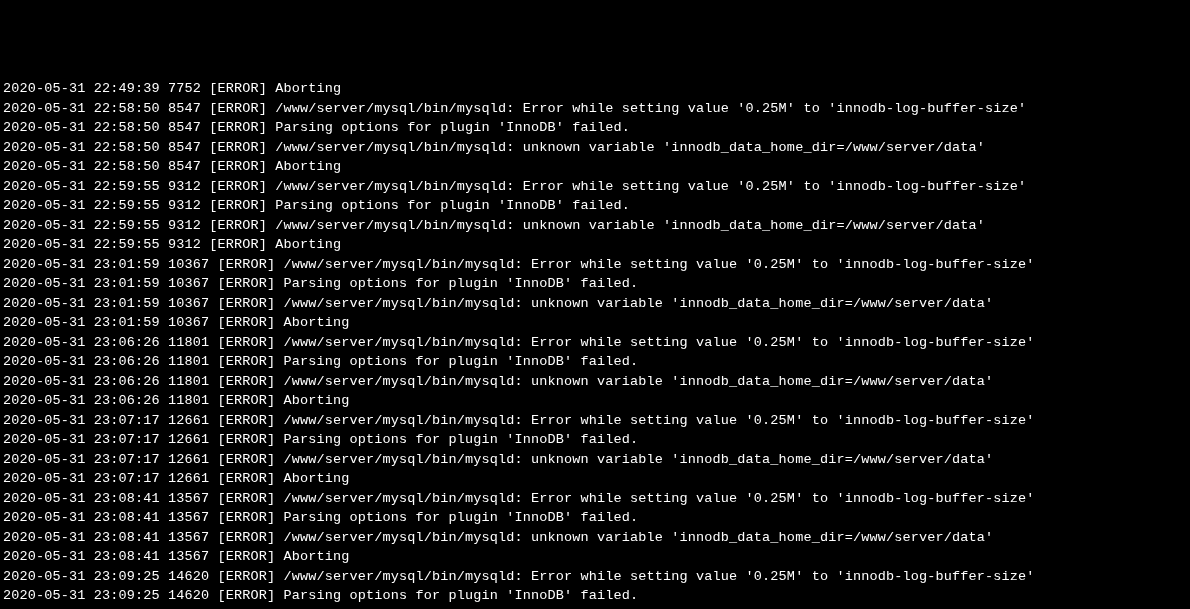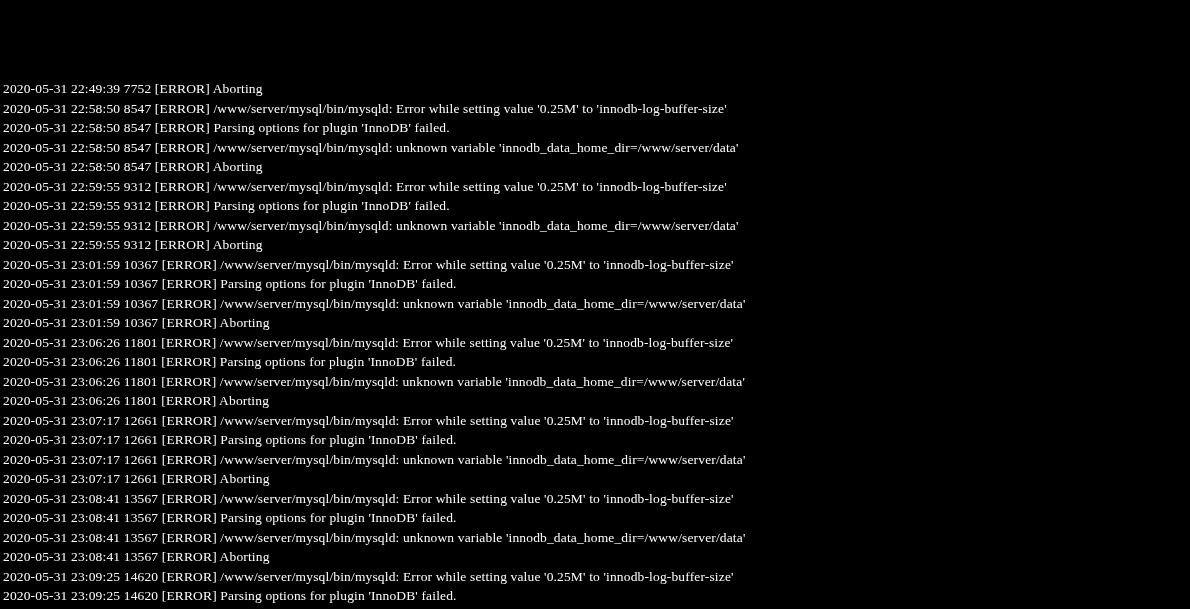--- a/index.html
+++ b/index.html
@@ -14,21 +14,20 @@
       font-size: 13.5px;
       line-height: 19.5px;
       padding: 1px 3px;
       white-space: pre;
       overflow-x: auto;
       width: 1190px;
       letter-spacing: 0.15px;
     }
     .log-line {
       display: block;
-      font-family: Liberation Serif, serif;
     }
   </style>
 </head>
 <body>
 
 
 
 <div id="log-container"><span class="log-line">2020-05-31 22:49:39 7752 [ERROR] Aborting</span><span class="log-line">2020-05-31 22:58:50 8547 [ERROR] /www/server/mysql/bin/mysqld: Error while setting value '0.25M' to 'innodb-log-buffer-size'</span><span class="log-line">2020-05-31 22:58:50 8547 [ERROR] Parsing options for plugin 'InnoDB' failed.</span><span class="log-line">2020-05-31 22:58:50 8547 [ERROR] /www/server/mysql/bin/mysqld: unknown variable 'innodb_data_home_dir=/www/server/data'</span><span class="log-line">2020-05-31 22:58:50 8547 [ERROR] Aborting</span><span class="log-line">2020-05-31 22:59:55 9312 [ERROR] /www/server/mysql/bin/mysqld: Error while setting value '0.25M' to 'innodb-log-buffer-size'</span><span class="log-line">2020-05-31 22:59:55 9312 [ERROR] Parsing options for plugin 'InnoDB' failed.</span><span class="log-line">2020-05-31 22:59:55 9312 [ERROR] /www/server/mysql/bin/mysqld: unknown variable 'innodb_data_home_dir=/www/server/data'</span><span class="log-line">2020-05-31 22:59:55 9312 [ERROR] Aborting</span><span class="log-line">2020-05-31 23:01:59 10367 [ERROR] /www/server/mysql/bin/mysqld: Error while setting value '0.25M' to 'innodb-log-buffer-size'</span><span class="log-line">2020-05-31 23:01:59 10367 [ERROR] Parsing options for plugin 'InnoDB' failed.</span><span class="log-line">2020-05-31 23:01:59 10367 [ERROR] /www/server/mysql/bin/mysqld: unknown variable 'innodb_data_home_dir=/www/server/data'</span><span class="log-line">2020-05-31 23:01:59 10367 [ERROR] Aborting</span><span class="log-line">2020-05-31 23:06:26 11801 [ERROR] /www/server/mysql/bin/mysqld: Error while setting value '0.25M' to 'innodb-log-buffer-size'</span><span class="log-line">2020-05-31 23:06:26 11801 [ERROR] Parsing options for plugin 'InnoDB' failed.</span><span class="log-line">2020-05-31 23:06:26 11801 [ERROR] /www/server/mysql/bin/mysqld: unknown variable 'innodb_data_home_dir=/www/server/data'</span><span class="log-line">2020-05-31 23:06:26 11801 [ERROR] Aborting</span><span class="log-line">2020-05-31 23:07:17 12661 [ERROR] /www/server/mysql/bin/mysqld: Error while setting value '0.25M' to 'innodb-log-buffer-size'</span><span class="log-line">2020-05-31 23:07:17 12661 [ERROR] Parsing options for plugin 'InnoDB' failed.</span><span class="log-line">2020-05-31 23:07:17 12661 [ERROR] /www/server/mysql/bin/mysqld: unknown variable 'innodb_data_home_dir=/www/server/data'</span><span class="log-line">2020-05-31 23:07:17 12661 [ERROR] Aborting</span><span class="log-line">2020-05-31 23:08:41 13567 [ERROR] /www/server/mysql/bin/mysqld: Error while setting value '0.25M' to 'innodb-log-buffer-size'</span><span class="log-line">2020-05-31 23:08:41 13567 [ERROR] Parsing options for plugin 'InnoDB' failed.</span><span class="log-line">2020-05-31 23:08:41 13567 [ERROR] /www/server/mysql/bin/mysqld: unknown variable 'innodb_data_home_dir=/www/server/data'</span><span class="log-line">2020-05-31 23:08:41 13567 [ERROR] Aborting</span><span class="log-line">2020-05-31 23:09:25 14620 [ERROR] /www/server/mysql/bin/mysqld: Error while setting value '0.25M' to 'innodb-log-buffer-size'</span><span class="log-line">2020-05-31 23:09:25 14620 [ERROR] Parsing options for plugin 'InnoDB' failed.</span><span class="log-line">2020-05-31 23:09:25 14620 [ERROR] /www/server/mysql/bin/mysqld: unknown variable 'innodb_data_home_dir=/www/server/data'</span></div>
 
 

